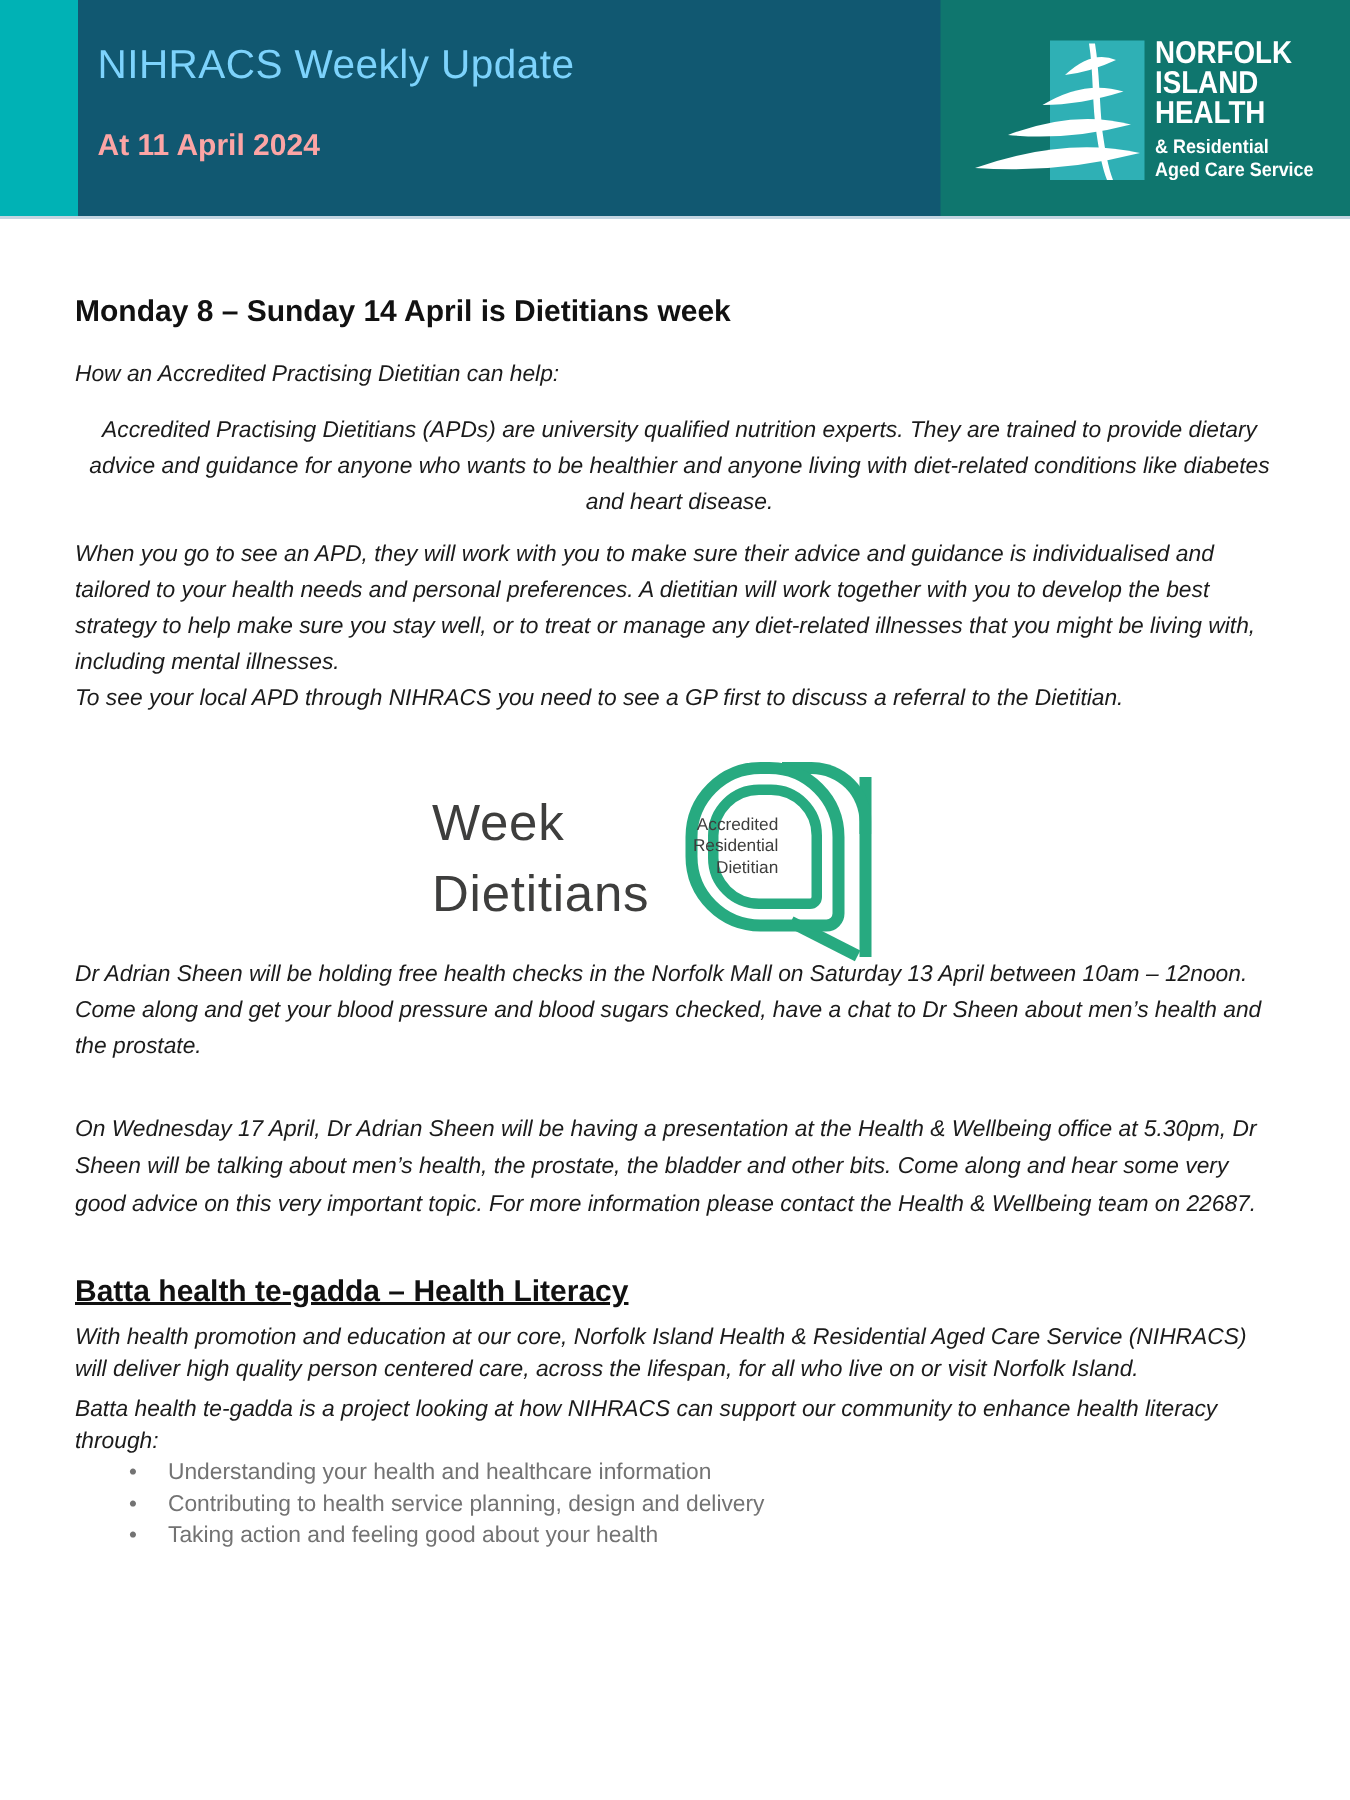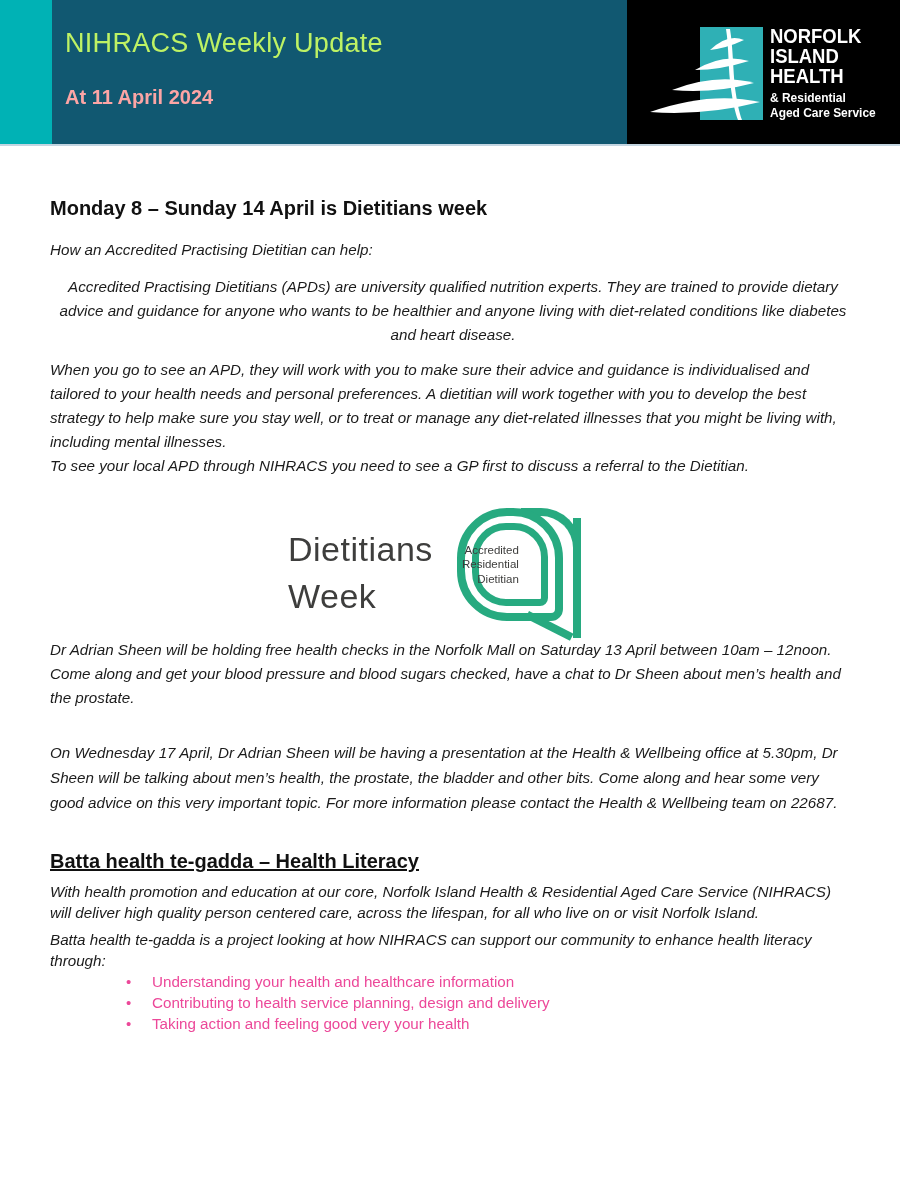--- a/index.html
+++ b/index.html
@@ -28,34 +28,34 @@
     width: 52px; height: 144px;
     background: #00b2b5;
   }
   .banner-title {
     position: absolute;
     left: 65px; top: 28px;
     margin: 0;
     font-size: 27px;
     font-weight: 400;
     letter-spacing: 0.3px;
-    color: #bef264;
+    color: #7dd3fc;
   }
   .banner-date {
     position: absolute;
     left: 65px; top: 86px;
     font-size: 20px;
     font-weight: 700;
     color: #fca5a5;
   }
   .logo-block {
     position: absolute;
     right: 0; top: 0;
     width: 273px; height: 144px;
-    background: #000000;
+    background: #0f766e;
   }
   .pine-svg {
     position: absolute;
     left: 23px; top: 25px;
     width: 150px; height: 97px;
   }
   .logo-text {
     position: absolute;
     left: 143px; top: 26px;
     color: #ffffff;
@@ -180,22 +180,21 @@
   .p-lit2 { margin-top: 6px !important; line-height: 21px !important; }
   .lit-bullets {
     margin: 0;
     padding: 0 0 0 62px;
     list-style: none;
   }
   .lit-bullets li {
     position: relative;
     font-size: 15.2px;
     line-height: 21px;
-    color: #ec4899;
-    margin-left: 40px;
+    color: #737373;
   }
   .lit-bullets li::before {
     content: "\2022";
     position: absolute;
     left: -26px;
     top: 0;
     font-size: 15px;
   }
 </style>
 </head>
@@ -231,22 +230,22 @@
 
     <section>
       <h2 class="h-dietitians">Monday 8 – Sunday 14 April is Dietitians week</h2>
       <p class="p-intro">How an Accredited Practising Dietitian can help:</p>
       <p class="p-apd1">Accredited Practising Dietitians (APDs) are university qualified nutrition experts. They are trained to provide dietary advice and guidance for anyone who wants to be healthier and anyone living with diet-related conditions like diabetes and heart disease.</p>
       <p class="p-apd2">When you go to see an APD, they will work with you to make sure their advice and guidance is individualised and tailored to your health needs and personal preferences. A dietitian will work together with you to develop the best strategy to help make sure you stay well, or to treat or manage any diet-related illnesses that you might be living with, including mental illnesses.</p>
       <p>To see your local APD through NIHRACS you need to see a GP first to discuss a referral to the Dietitian.</p>
 
       <figure class="dw-figure" style="margin-right:0;">
         <div class="dw-wordmark">
+          <div>Week</div>
           <div>Dietitians</div>
-          <div>Week</div>
         </div>
         <div class="apd-badge">
           <div class="apd-stem"></div>
           <div class="apd-tail"></div>
           <div class="apd-outer"></div>
           <div class="apd-inner">
             <div class="apd-text">
               <div>Accredited</div>
               <div>Residential</div>
               <div>Dietitian</div>
@@ -261,18 +260,18 @@
       <p class="p-sheen2">On Wednesday 17 April, Dr Adrian Sheen will be having a presentation at the Health &amp; Wellbeing office at 5.30pm, Dr Sheen will be talking about men’s health, the prostate, the bladder and other bits. Come along and hear some very good advice on this very important topic. For more information please contact the Health &amp; Wellbeing team on 22687.</p>
     </section>
 
     <section>
       <h2 class="h-literacy">Batta health te-gadda – Health Literacy</h2>
       <p class="p-lit1">With health promotion and education at our core, Norfolk Island Health &amp; Residential Aged Care Service (NIHRACS) will deliver high quality person centered care, across the lifespan, for all who live on or visit Norfolk Island.</p>
       <p class="p-lit2">Batta health te-gadda is a project looking at how NIHRACS can support our community to enhance health literacy through:</p>
       <ul class="lit-bullets">
         <li>Understanding your health and healthcare information</li>
         <li>Contributing to health service planning, design and delivery</li>
-        <li>Taking action and feeling good very your health</li>
+        <li>Taking action and feeling good about your health</li>
       </ul>
     </section>
 
   </main>
 </div>
 
 </body></html>

